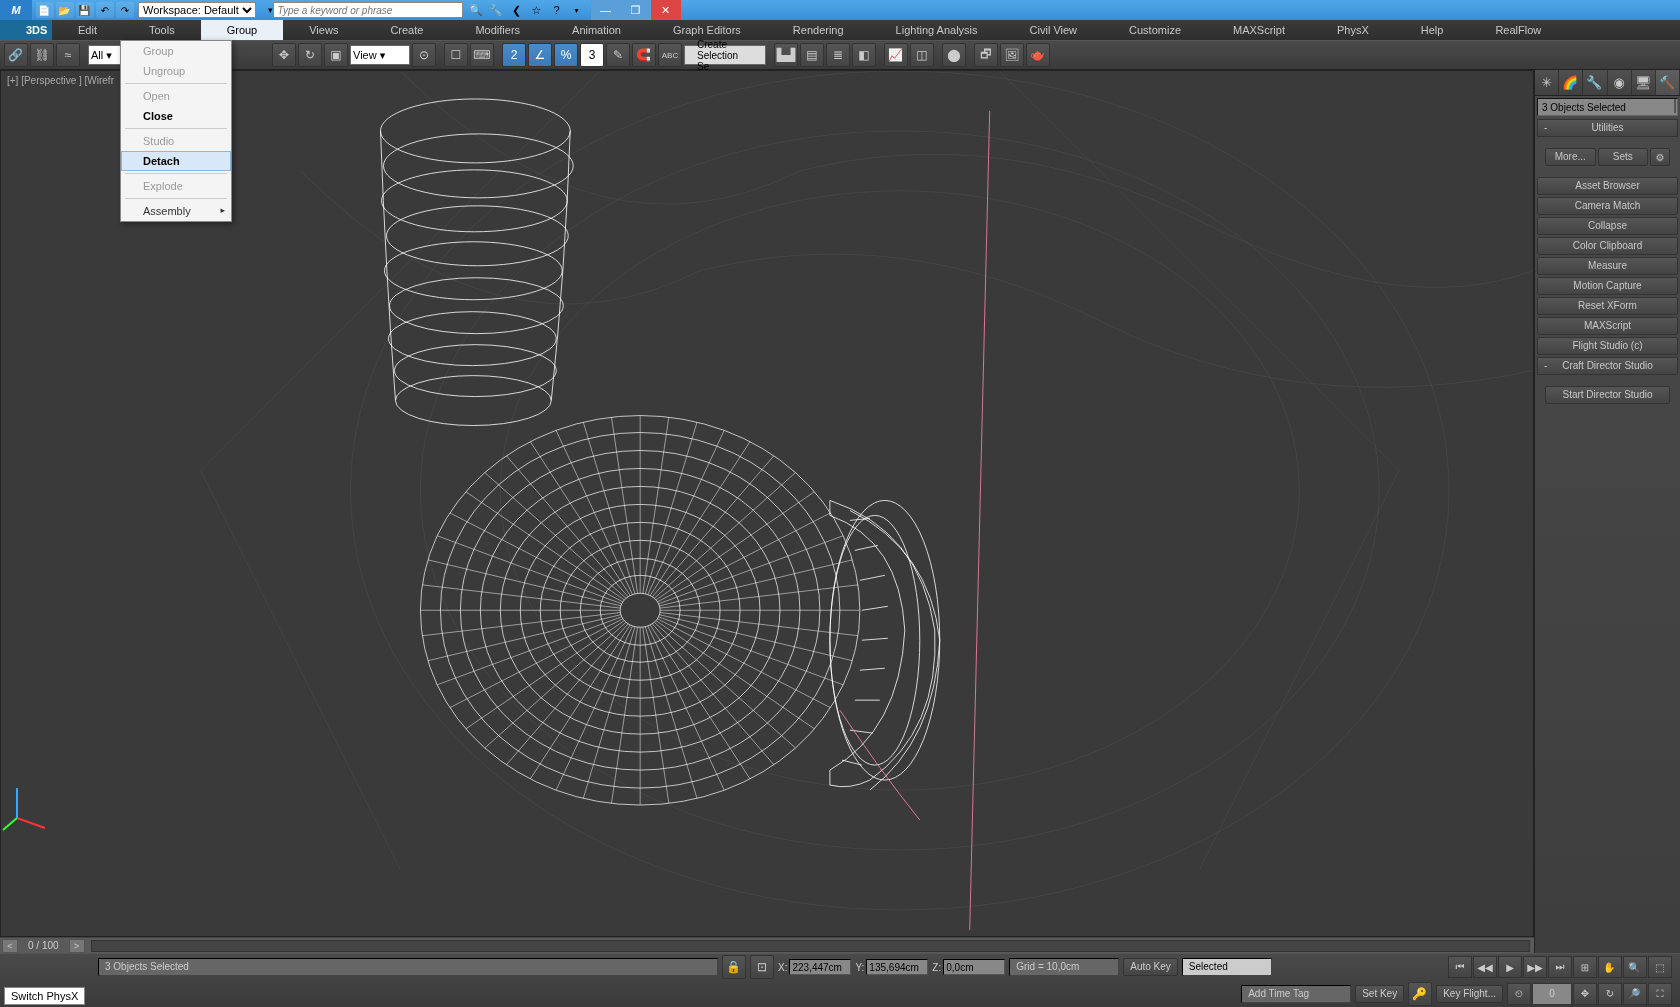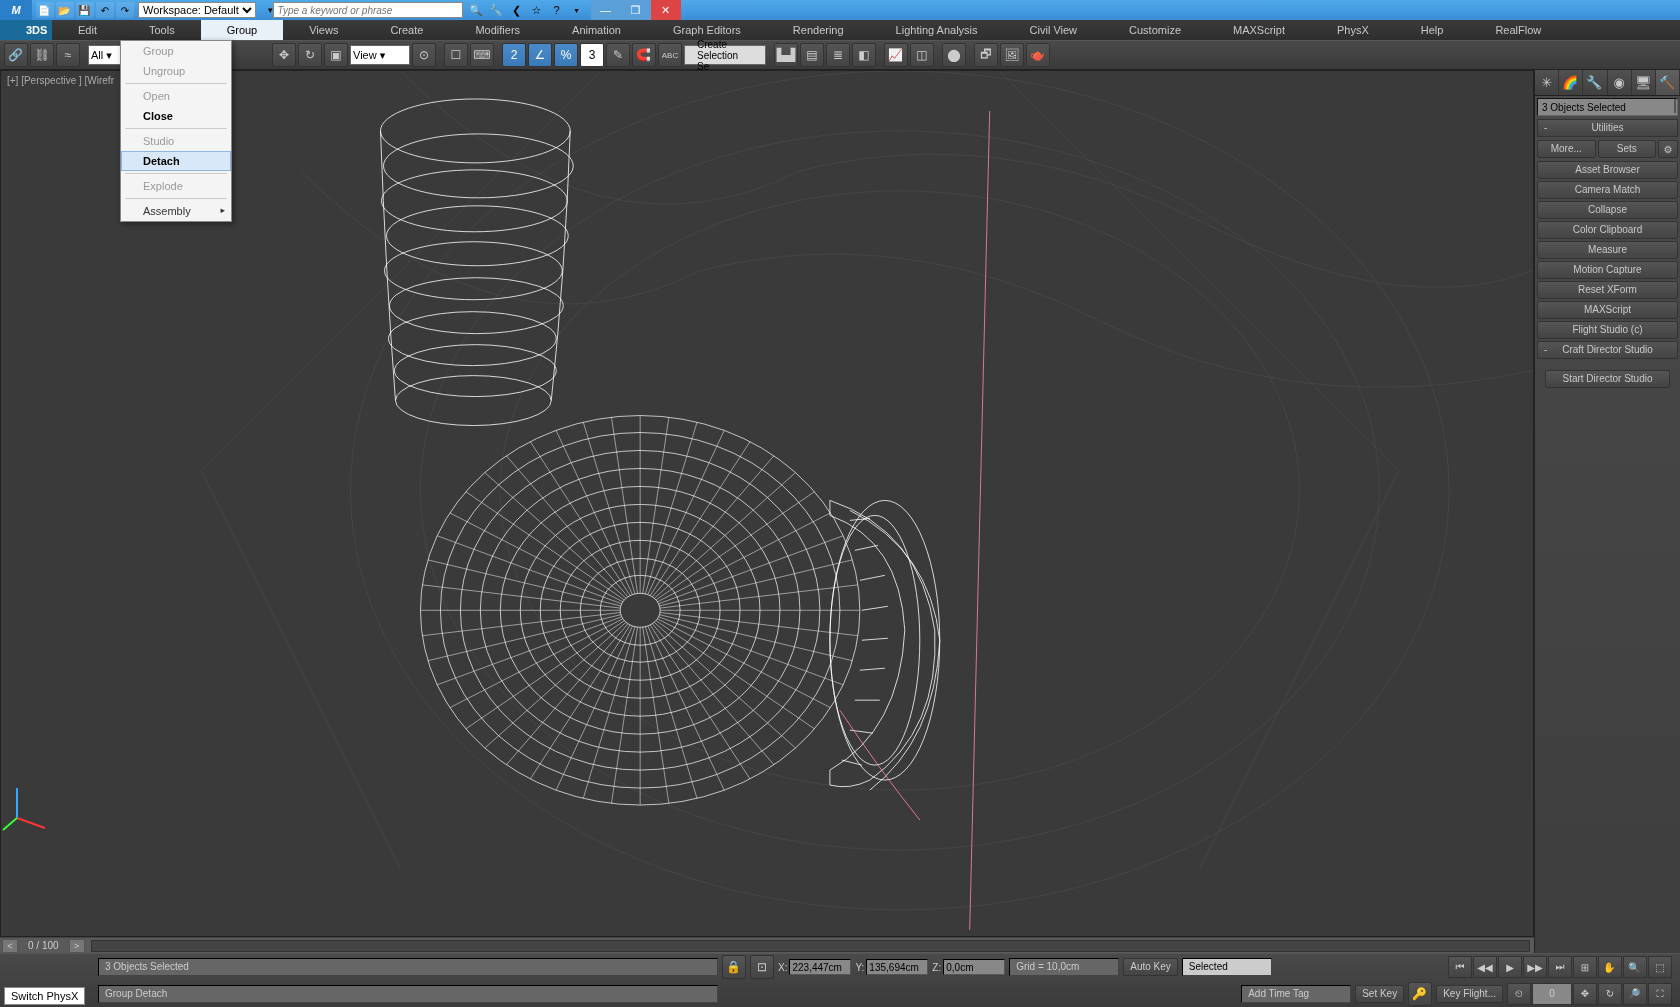--- a/index.html
+++ b/index.html
@@ -61,21 +61,21 @@
 .cmdpanel { position:absolute; top:70px; right:0; bottom:54px; width:146px; background:linear-gradient(#4a4a4a,#3e3e3e); border-left:1px solid #222; display:flex; flex-direction:column; font-size:11px; color:#c8c8c8; }
 .cmdpanel .tabs { height:26px; display:flex; border-bottom:1px solid #222; }
 .cmdpanel .tab { flex:1; background:linear-gradient(#505050,#404040); border-right:1px solid #333; display:flex; align-items:center; justify-content:center; font-size:13px; cursor:pointer; }
 .cmdpanel .tab.active { background:linear-gradient(#606060,#505050); }
 .cmdpanel .sel-info { height:18px; background:#888; border:1px inset #666; margin:2px; font-size:10px; padding:0 4px; line-height:16px; color:#000; display:flex; }
 .cmdpanel .sel-info input { flex:1; background:transparent; border:none; font-size:10px; }
 .cmdpanel .sel-info .color-box { width:14px; height:14px; background:#888; border:1px solid #555; }
 .cmdpanel .rollout-header { height:18px; background:linear-gradient(#555,#444); border:1px solid #333; margin:1px 2px; text-align:center; font-size:10px; line-height:16px; cursor:pointer; position:relative; }
 .cmdpanel .rollout-header::before { content:"-"; position:absolute; left:6px; }
 .cmdpanel .util-btn { height:18px; background:linear-gradient(#555,#444); border:1px solid #333; margin:1px 2px; text-align:center; font-size:10px; line-height:16px; cursor:pointer; border-radius:2px; }
-.cmdpanel .util-row { display:flex; gap:2px; margin:2px; }
+.cmdpanel .util-row { display:flex; gap:2px; margin:10px; }
 .cmdpanel .util-row .util-btn { flex:1; margin:0; }
 .cmdpanel .util-row .util-icon { width:20px; height:18px; background:linear-gradient(#555,#444); border:1px solid #333; border-radius:2px; display:flex; align-items:center; justify-content:center; font-size:10px; }
 
 
 .statusbar { position:absolute; bottom:0; left:0; right:0; height:54px; background:linear-gradient(#4a4a4a,#3a3a3a); border-top:1px solid #555; display:flex; flex-direction:column; font-size:10px; color:#ccc; }
 .status-row { flex:1; display:flex; align-items:center; padding:0 4px; gap:4px; }
 .status-row .panel { background:#666; border:1px inset #444; padding:0 6px; height:18px; line-height:16px; }
 .status-row .btn { background:linear-gradient(#555,#444); border:1px solid #333; padding:0 6px; height:18px; line-height:16px; cursor:pointer; border-radius:2px; font-size:10px; }
 .coord-field { display:flex; align-items:center; gap:2px; }
 .coord-field label { font-size:10px; }
@@ -373,21 +373,20 @@
       <div class="pb">▶▶</div>
       <div class="pb">⏭</div>
       <div class="pb">⊞</div>
       <div class="pb">✋</div>
       <div class="pb">🔍</div>
       <div class="pb">⬚</div>
     </div>
   </div>
   <div class="status-row">
     <div style="width:90px;"></div>
-    <div class="panel" style="width:620px;">Group Detach</div>
     <div style="flex:1;"></div>
     <div class="panel" style="width:110px;">Add Time Tag</div>
     <div class="btn">Set Key</div>
     <div class="tb-btn">🔑</div>
     <div class="btn">Key Flight...</div>
     <div class="play-btns">
       <div class="pb">⏲</div>
       <div class="pb" style="width:40px;background:#888;">0</div>
       <div class="pb">✥</div>
       <div class="pb">↻</div>

